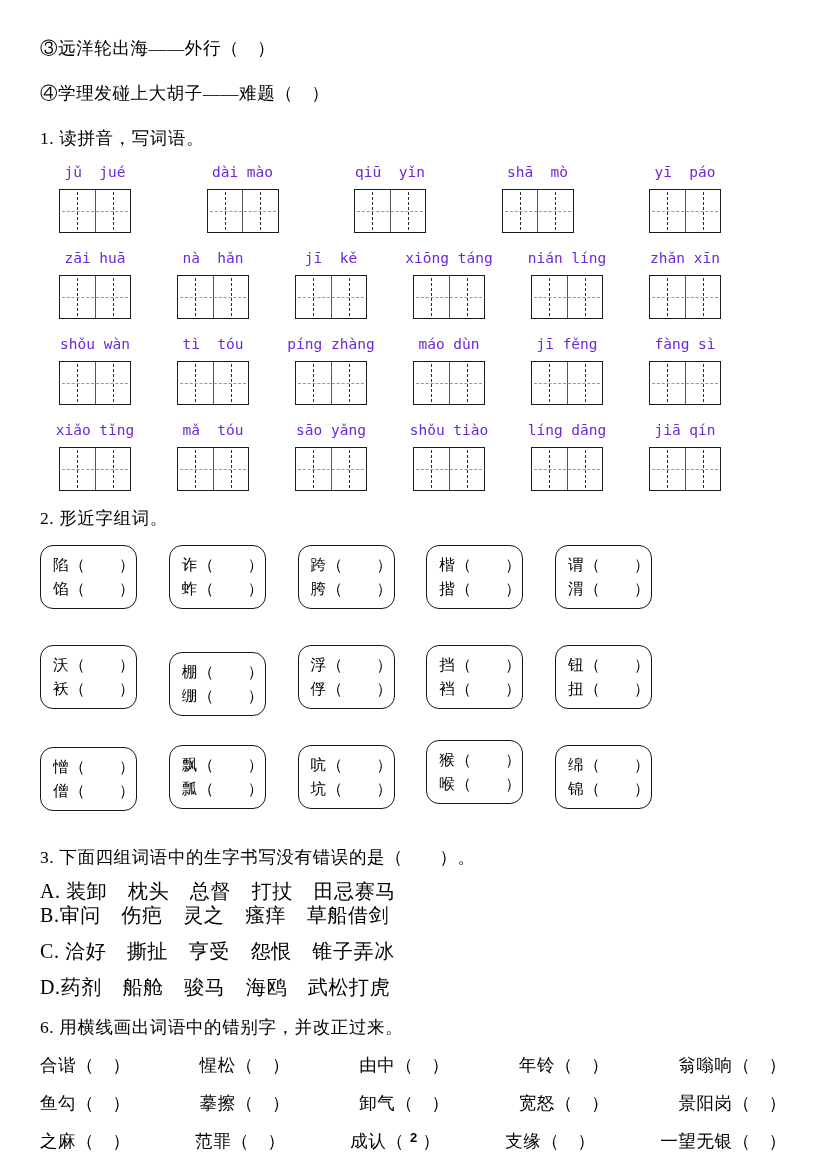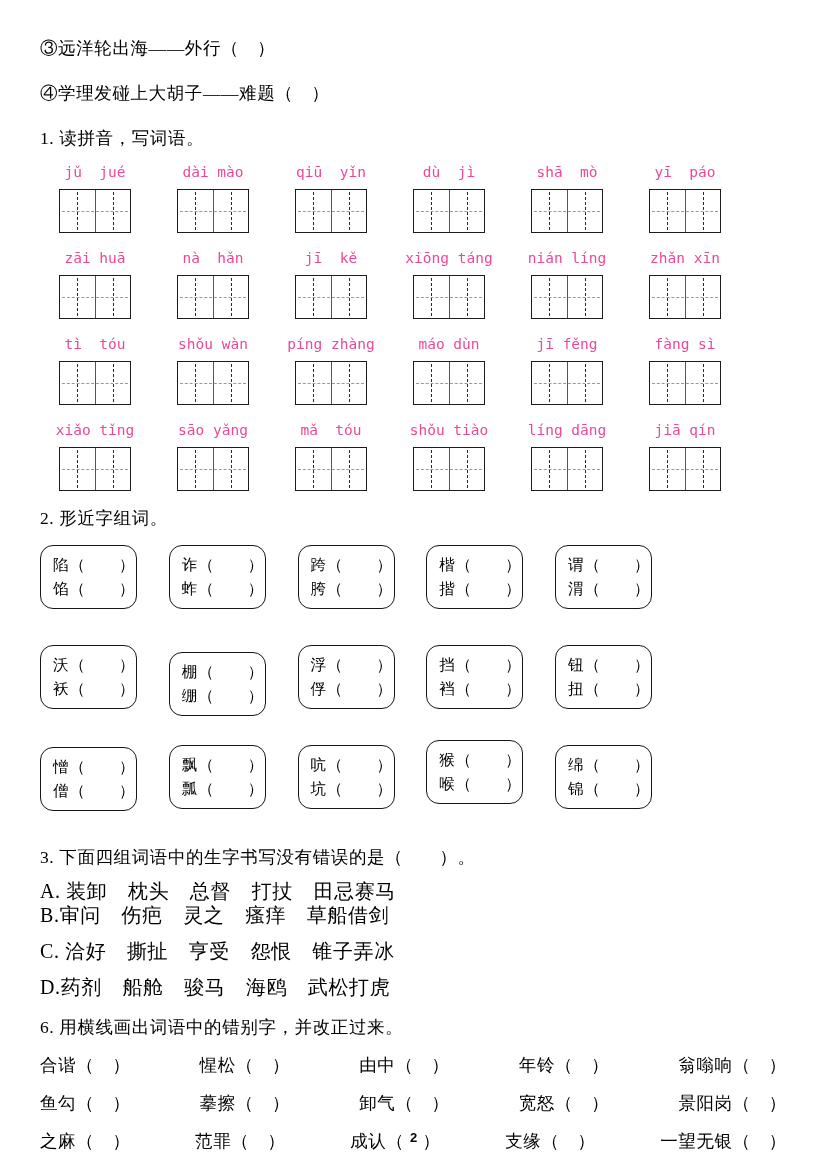--- a/index.html
+++ b/index.html
@@ -12,21 +12,21 @@
   .page { box-sizing:border-box; padding:36px 38px 0 40px; }
 
   .intro-line { font-size:17.5px; line-height:24px; margin:0 0 21px; letter-spacing:0.6px; }
   .sec-title  { font-size:18.5px; line-height:26px; font-weight:bold; margin:0 0 10px; letter-spacing:1px; }
   .q-title    { font-size:17.5px; line-height:24px; margin:0 0 12px; letter-spacing:0.6px; }
 
   
   .grid-row { display:flex; justify-content:space-between; width:700px; margin-bottom:15px; }
   .word-col { width:110px; display:flex; flex-direction:column; align-items:center; }
   .pinyin   { font-family:"DejaVu Sans Mono","Liberation Mono",monospace;
-              font-size:14.5px; line-height:20px; white-space:pre; margin-bottom:7px; color:#ec4899; }
+              font-size:14.5px; line-height:20px; white-space:pre; margin-bottom:7px; color:#6d28d9; }
   .tian-box { position:relative; width:70px; height:42px; border:1.7px solid #1c1c1c;
               display:flex; background:#fff; box-sizing:content-box; }
   .tian-box::after { content:""; position:absolute; left:2px; right:2px; top:50%;
                      border-top:1.2px dashed #999; }
   .cell { flex:1; position:relative; }
   .cell:first-child { border-right:1.2px solid #555; }
   .cell::before { content:""; position:absolute; left:50%; top:2px; bottom:2px;
                   border-left:1.5px dashed #2b2b2b; }
 
   
@@ -82,27 +82,20 @@
         </div>
     </div>
     <div class="word-col">
       <span class="pinyin">qiū  yǐn</span>
       <div class="tian-box">
           <div class="cell"></div>
           <div class="cell"></div>
         </div>
     </div>
     <div class="word-col">
-      <span class="pinyin">dù  jì</span>
-      <div class="tian-box">
-          <div class="cell"></div>
-          <div class="cell"></div>
-        </div>
-    </div>
-    <div class="word-col">
       <span class="pinyin">shā  mò</span>
       <div class="tian-box">
           <div class="cell"></div>
           <div class="cell"></div>
         </div>
     </div>
     <div class="word-col">
       <span class="pinyin">yī  páo</span>
       <div class="tian-box">
           <div class="cell"></div>
@@ -151,34 +144,34 @@
       <span class="pinyin">zhǎn xīn</span>
       <div class="tian-box">
           <div class="cell"></div>
           <div class="cell"></div>
         </div>
     </div>
   </div>
 
   <div class="grid-row">
     <div class="word-col">
+      <span class="pinyin">shǒu wàn</span>
+      <div class="tian-box">
+          <div class="cell"></div>
+          <div class="cell"></div>
+        </div>
+    </div>
+    <div class="word-col">
       <span class="pinyin">tì  tóu</span>
       <div class="tian-box">
           <div class="cell"></div>
           <div class="cell"></div>
         </div>
     </div>
     <div class="word-col">
-      <span class="pinyin">shǒu wàn</span>
-      <div class="tian-box">
-          <div class="cell"></div>
-          <div class="cell"></div>
-        </div>
-    </div>
-    <div class="word-col">
       <span class="pinyin">píng zhàng</span>
       <div class="tian-box">
           <div class="cell"></div>
           <div class="cell"></div>
         </div>
     </div>
     <div class="word-col">
       <span class="pinyin">máo dùn</span>
       <div class="tian-box">
           <div class="cell"></div>
@@ -203,28 +196,28 @@
 
   <div class="grid-row">
     <div class="word-col">
       <span class="pinyin">xiǎo tǐng</span>
       <div class="tian-box">
           <div class="cell"></div>
           <div class="cell"></div>
         </div>
     </div>
     <div class="word-col">
+      <span class="pinyin">mǎ  tóu</span>
+      <div class="tian-box">
+          <div class="cell"></div>
+          <div class="cell"></div>
+        </div>
+    </div>
+    <div class="word-col">
       <span class="pinyin">sāo yǎng</span>
-      <div class="tian-box">
-          <div class="cell"></div>
-          <div class="cell"></div>
-        </div>
-    </div>
-    <div class="word-col">
-      <span class="pinyin">mǎ  tóu</span>
       <div class="tian-box">
           <div class="cell"></div>
           <div class="cell"></div>
         </div>
     </div>
     <div class="word-col">
       <span class="pinyin">shǒu tiào</span>
       <div class="tian-box">
           <div class="cell"></div>
           <div class="cell"></div>

